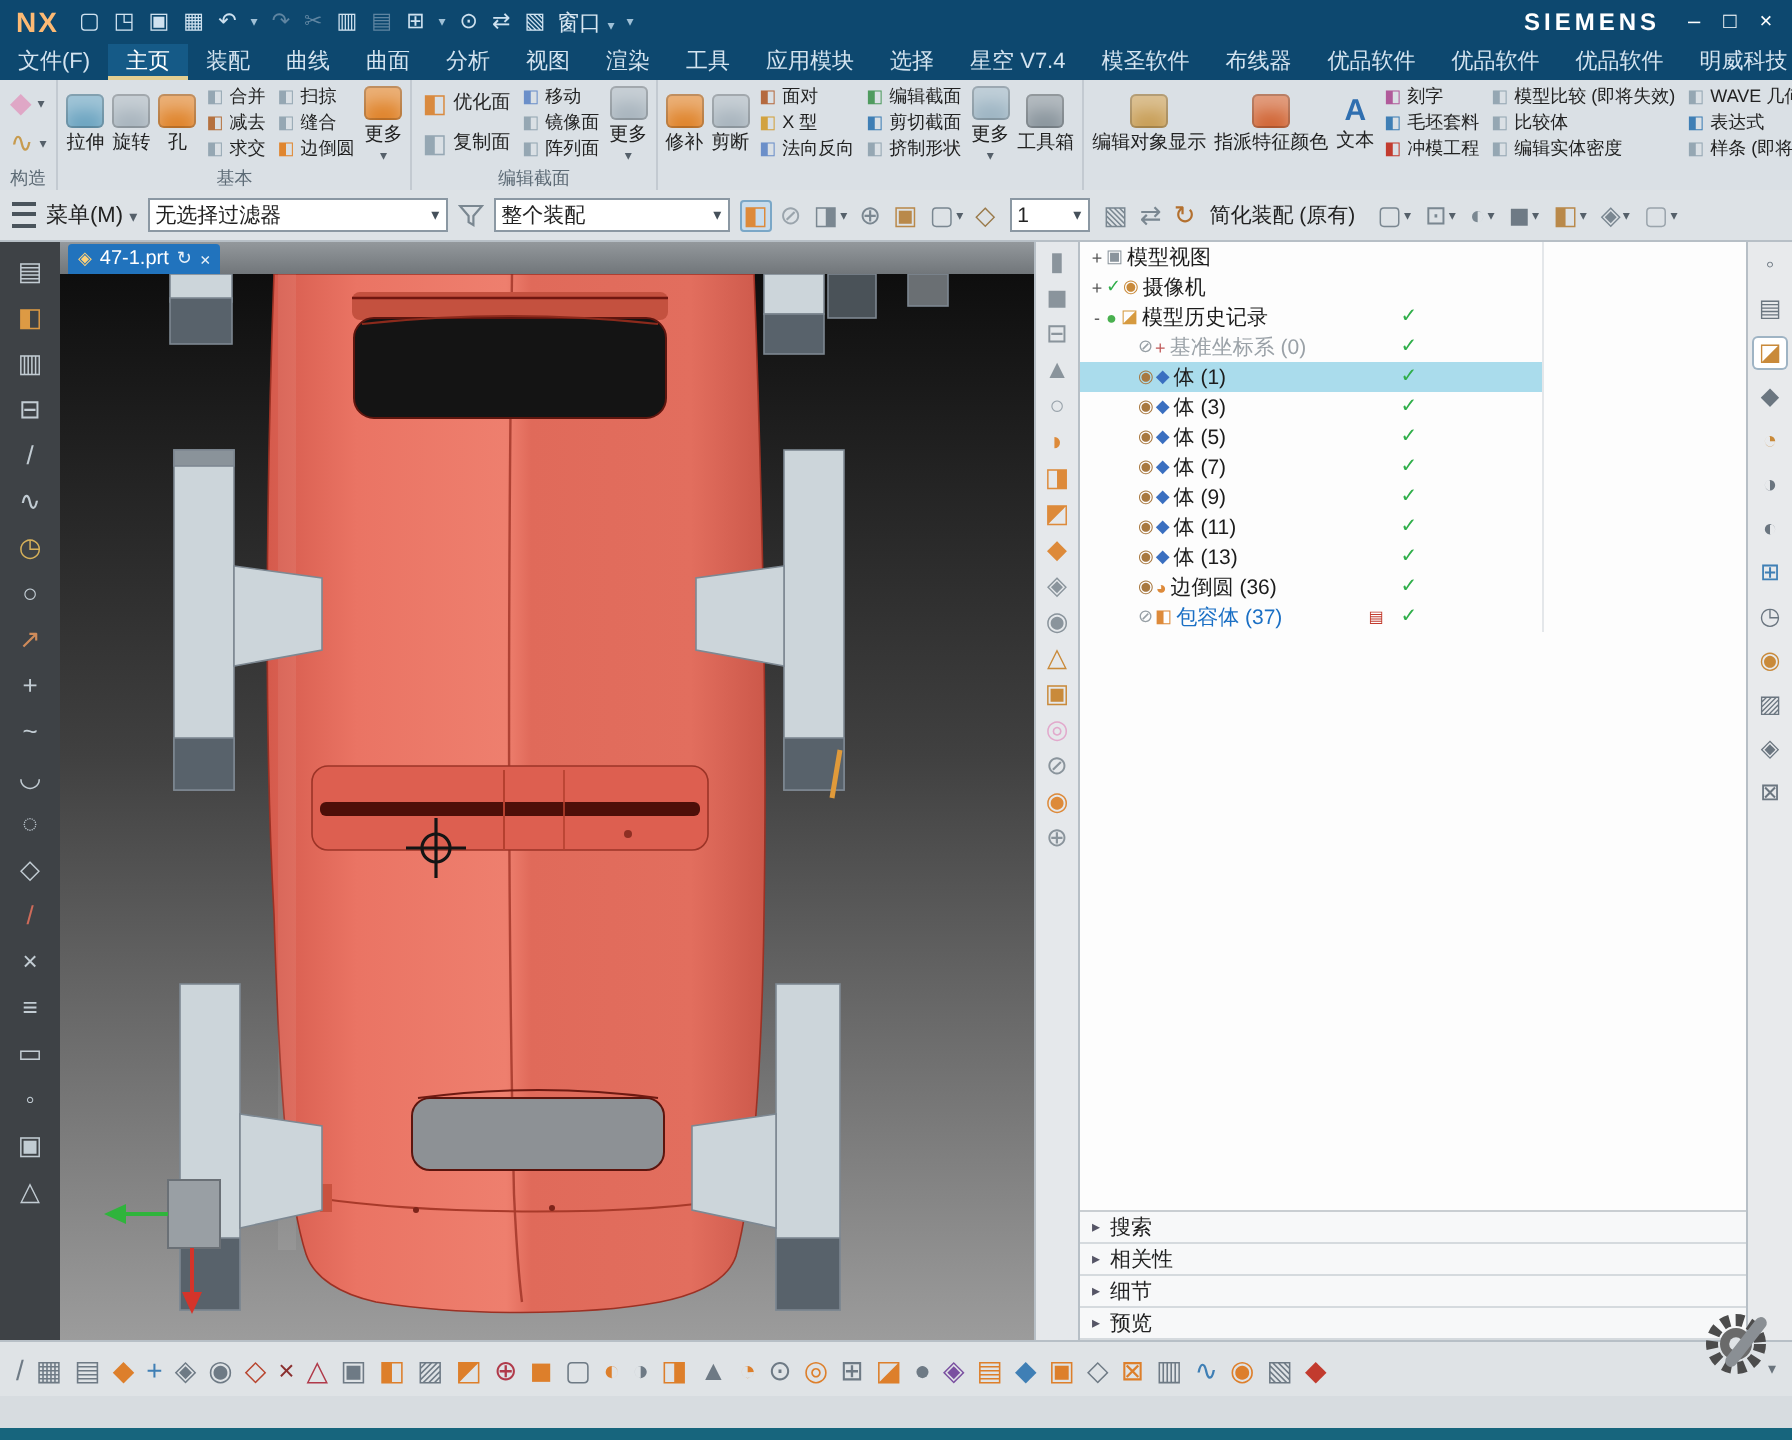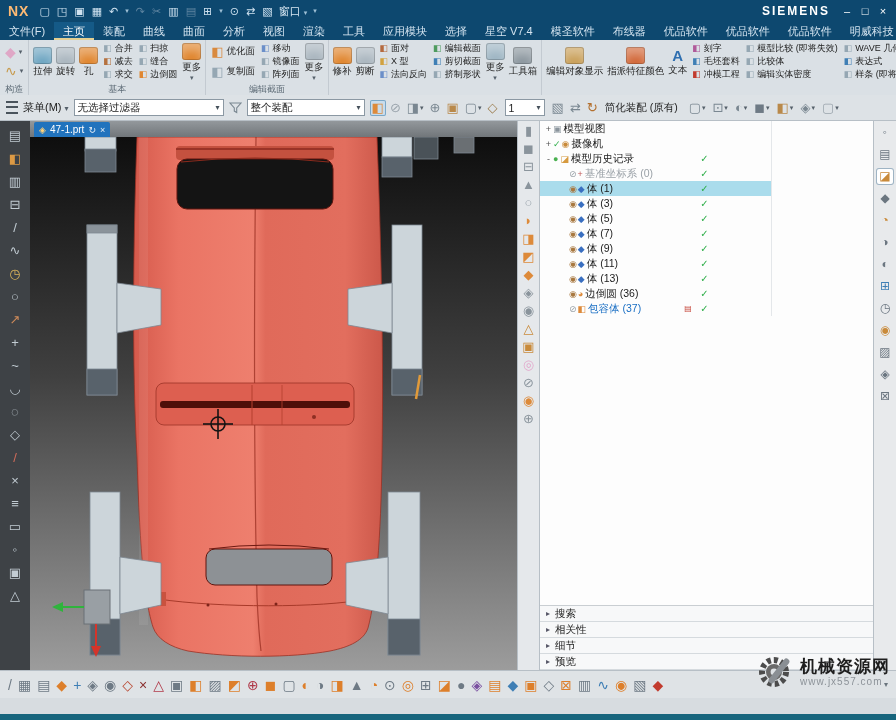--- a/index.html
+++ b/index.html
@@ -882,19 +882,15 @@
 
   <div class="tealstrip"></div>
 
   <div class="watermark">
     <svg width="40" height="40" viewBox="0 0 40 40">
       <circle cx="18" cy="20" r="12" fill="none" stroke="#4c4c4c" stroke-width="6" stroke-dasharray="4 3"></circle>
       <circle cx="18" cy="20" r="8" fill="#6a6a6a"></circle>
       <circle cx="18" cy="20" r="3.4" fill="#dfe3e6"></circle>
       <rect x="20" y="4" width="6" height="30" rx="3" transform="rotate(38 23 19)" fill="#8a8f94"></rect>
     </svg>
-    <div class="wm-text">
-      <div class="t1">机械资源网</div>
-      <div class="t2">www.jx557.com</div>
-    </div>
   </div>
 
 </div>
 
 </body></html>

